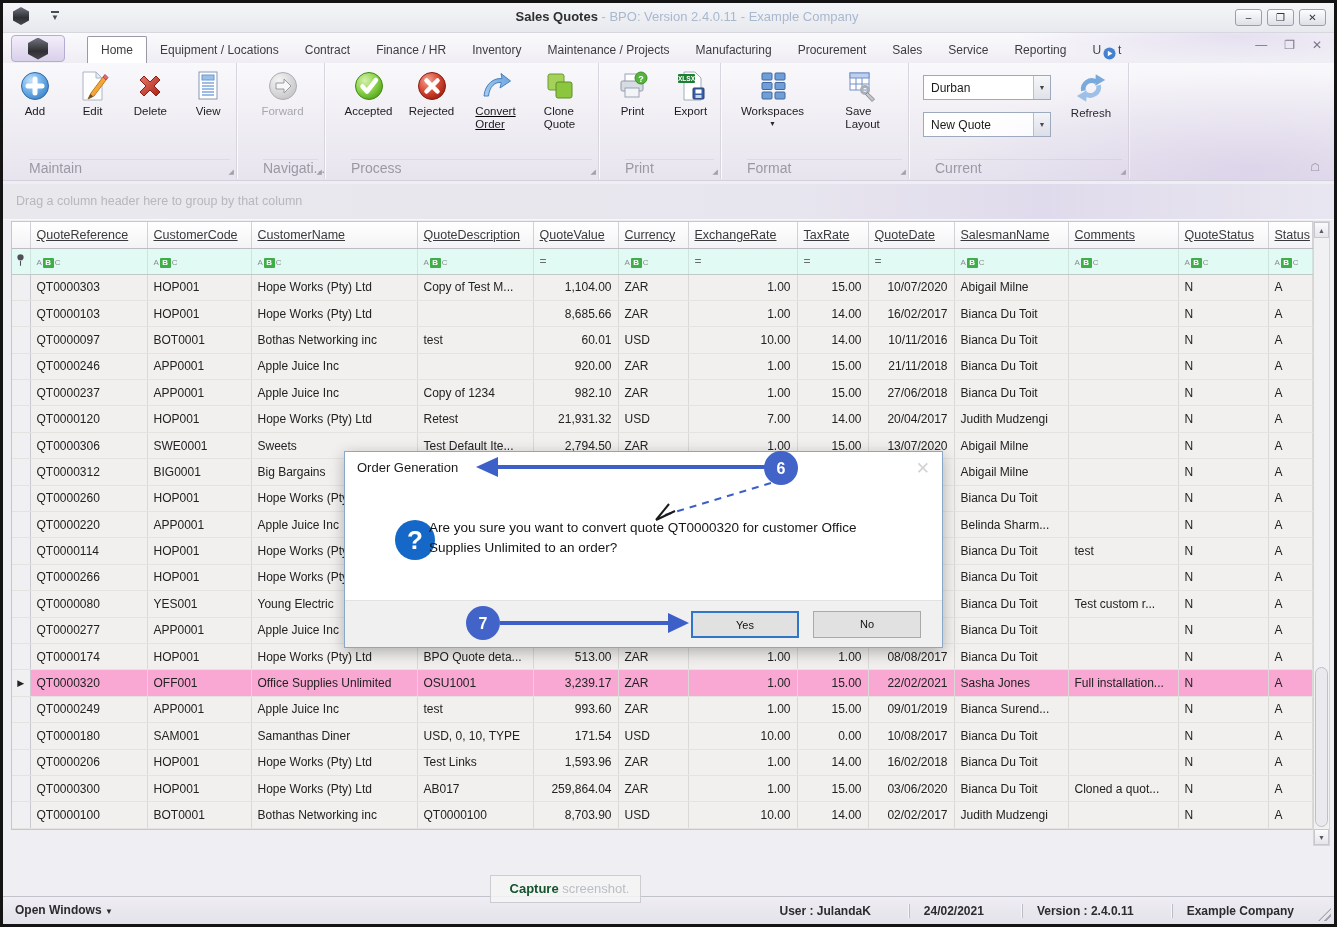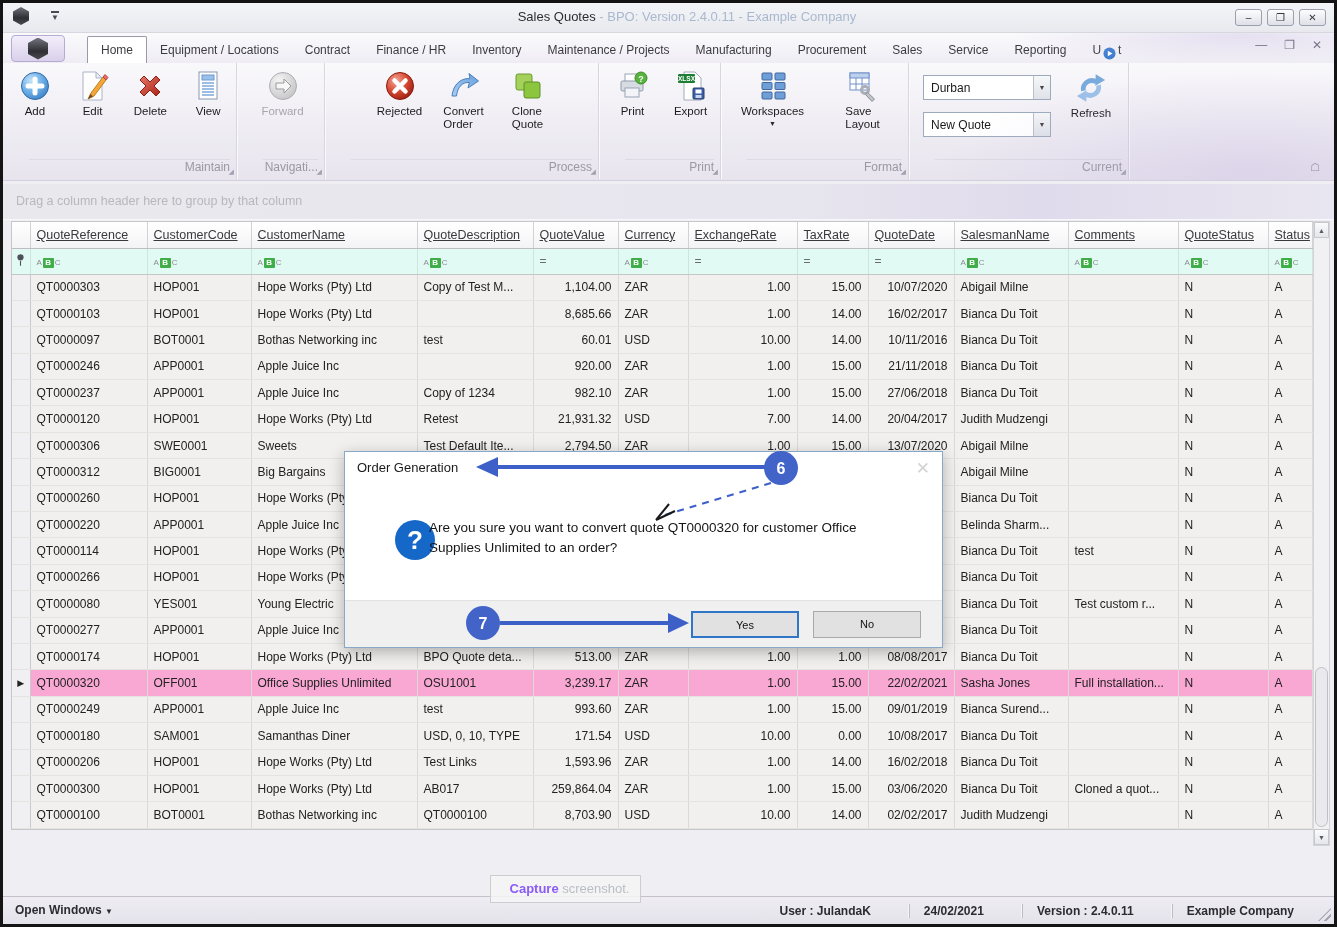--- a/index.html
+++ b/index.html
@@ -3,21 +3,21 @@
 <meta charset="utf-8">
 <style>
   * { margin:0; padding:0; box-sizing:border-box; }
   html,body { width:1337px; height:927px; font-family:"Liberation Sans","DejaVu Sans",sans-serif; background:#fff; }
   #win { position:relative; width:1337px; height:927px; border:3px solid #141414; background:#eef0f4; overflow:hidden; }
 
   
   #titlebar { position:absolute; left:0; top:0; width:100%; height:30px;
     background:linear-gradient(#f4f5f8,#e7e9ee); border-bottom:1px solid #d6d8de; }
   #title-center { position:absolute; left:0; right:0; top:6px; text-align:center; font-size:13px; color:#a9b8cf; }
-  #title-center b { color:#2e2e30; font-weight:normal;margin-left:37px; }
+  #title-center b { color:#2e2e30; font-weight:bold;margin-left:37px; }
   .hexicon { display:inline-block; width:20px; height:22px; background:linear-gradient(#72727c,#2e2e34 60%,#4a4a52); clip-path:polygon(50% 0,100% 25%,100% 75%,50% 100%,0 75%,0 25%); }
   #qat { position:absolute; left:10px; top:4px; display:flex; align-items:center; gap:22px; }
   #qat-dd { font-size:8px; color:#4a4a52; border-top:2px solid #4a4a52; padding-top:1px; line-height:8px; }
   #win-controls { position:absolute; right:8px; top:6px; display:flex; gap:5px; }
   .wbtn { width:27px; height:17px; border:1px solid #98a0ae; border-radius:3px;
     background:linear-gradient(#fdfdfe,#dde0e7); font-size:10px; line-height:15px; text-align:center; color:#33363c; }
 
   
   #tabrow { position:absolute; left:0; top:30px; width:100%; height:30px;
     background:linear-gradient(#fafafc,#efedf4); }
@@ -36,21 +36,21 @@
     background:linear-gradient(#f9f8fb,#efedf3 55%,#e7e4ee); border-bottom:1px solid #d3cfdd; }
   #ribbon:after{ content:""; position:absolute; right:0; top:0; width:420px; height:100%;
     background:radial-gradient(ellipse at 80% 90%, rgba(190,170,220,.28), transparent 65%); pointer-events:none;}
   .rgroup { position:absolute; top:0; height:116px; border-right:1px solid #d8d5de; box-shadow:1px 0 0 #fbfafc; }
   .rg-items { position:absolute; left:0; right:0; top:4px; height:88px; display:flex; justify-content:center; gap:2px; }
   .rbtn { width:56px; display:flex; flex-direction:column; align-items:center; padding-top:2px; }
   .rbtn .ric { width:34px; height:34px; margin-bottom:2px; }
   .rbtn .rlabel { font-size:11.5px; color:#1c1c1e; text-align:left; line-height:13px; white-space:pre-line; }
   .rbtn.disabled .rlabel { color:#a6a6ac; }
   .rbtn .ddarrow { font-size:7px; color:#2a2a2e; margin-top:2px; }
-  .rg-label { position:absolute; left:22px; right:6px; bottom:2px; height:18px; text-align:right; font-size:12px; color:#9b98a4;
+  .rg-label { position:absolute; left:22px; right:6px; bottom:2px; height:18px; text-align:left; font-size:14px; color:#9b98a4;
     border-top:1px solid #dddae4; }
   .rg-launcher { position:absolute; right:2px; bottom:3px; font-size:7px; color:#a29fae; }
   .combo { position:absolute; width:128px; height:25px; background:#fff; border:1px solid #9daabc; display:flex; align-items:center; }
   .combo .cval { flex:1; font-size:12px; color:#1a1a1a; padding-left:7px; }
   .combo .cbtn { width:17px; height:100%; display:flex; align-items:center; justify-content:center; font-size:7px; color:#444;
     background:linear-gradient(#f6f7f9,#dfe2e8); border-left:1px solid #b8c0cc; }
   #refresh-btn { position:absolute; left:146px; top:8px; width:64px; display:flex; flex-direction:column; align-items:center; }
   #refresh-btn .ric { width:34px; height:34px; }
   #refresh-btn .rlabel { font-size:11.5px; color:#1c1c1e; margin-top:2px; }
   #ribbon-collapse { position:absolute; right:14px; bottom:6px; font-size:11px; color:#8a8a94; }
@@ -94,21 +94,21 @@
   .dlg-btn { position:absolute; top:10px; width:108px; height:27px; background:#e1e1e1; font-size:11px; text-align:center; line-height:24px; color:#111; }
   #btn-yes { left:346px; border:2px solid #2f76c9; }
   #btn-no  { left:468px; border:1px solid #a9a9a9; }
 
   
   #ann { position:absolute; left:0; top:0; width:1337px; height:927px; z-index:60; pointer-events:none; }
 
   
   #ghost { position:absolute; left:487px; top:872px; width:151px; height:28px; z-index:20;
     border:1px solid #cccdd1; background:rgba(244,244,246,.85); text-align:center; font-size:13px; line-height:26px; color:#b9bec4; }
-  #ghost b { color:#8b5cf6;margin-left:8px; }
+  #ghost b { color:#14532d;margin-left:8px; }
 
   
   #statusbar { position:absolute; left:0; bottom:0; width:100%; height:28px;
     background:linear-gradient(#efedf3,#e4e2ea); border-top:1px solid #c2c2ca; font-size:12px; color:#2c2c30;font-weight:bold; }
   #openwin { position:absolute; left:12px; top:6px; }
   #openwin .ddarrow { font-size:8px; }
   #status-right { position:absolute; right:26px; top:0; height:100%; display:flex; align-items:center;gap:24px; }
   #status-right .seg { padding:0 14px; border-left:1px solid #bcbcc6; box-shadow:-1px 0 0 #f6f6f9; }
   #status-right .seg:first-child { border-left:none; box-shadow:none; }
   #grip { position:absolute; right:3px; bottom:3px; width:13px; height:13px;
@@ -252,35 +252,49 @@
                   <path d="M10 14h8v-4l7 7-7 7v-4h-8z" fill="#f7f7f7" stroke="#9a9a9e"></path>
                 </svg></span>
               <span class="rlabel">Forward</span>
             </div>
           </div>
           <div class="rg-label">Navigati...</div>
           <span class="rg-launcher">◢</span>
         </div>
         <div class="rgroup" style="left: 326px; width: 270px;">
           <div class="rg-items">
+            <div class="rbtn" style="width: 62px;">
+              <span class="ric"><svg viewBox="0 0 34 34">
+                  <defs>
+                    <radialGradient id="gac" cx="35%" cy="30%" r="75%">
+                      <stop offset="0%" stop-color="#d6f0ae"></stop>
+                      <stop offset="55%" stop-color="#8ed44c"></stop>
+                      <stop offset="100%" stop-color="#54a61c"></stop>
+                    </radialGradient>
+                  </defs>
+                  <circle cx="17" cy="17" r="13.5" fill="url(#gac)" stroke="#3f8a14"></circle>
+                  <path d="M10.5 17.5l4.5 5L24 11" stroke="#fff" stroke-width="4.5" fill="none" stroke-linecap="round" stroke-linejoin="round"></path>
+                </svg></span>
+              <span class="rlabel">Accepted</span>
+            </div>
             <div class="rbtn" style="width: 60px;">
               <span class="ric"><svg viewBox="0 0 34 34">
                   <defs>
                     <radialGradient id="gre" cx="35%" cy="30%" r="75%">
                       <stop offset="0%" stop-color="#f2a898"></stop>
                       <stop offset="55%" stop-color="#d84a34"></stop>
                       <stop offset="100%" stop-color="#9e2012"></stop>
                     </radialGradient>
                   </defs>
                   <circle cx="17" cy="17" r="13.5" fill="url(#gre)" stroke="#8a1c10"></circle>
                   <path d="M11.5 11.5l11 11M22.5 11.5l-11 11" stroke="#fff" stroke-width="4.5" stroke-linecap="round"></path>
                 </svg></span>
               <span class="rlabel">Rejected</span>
             </div>
-            <div class="rbtn" style="width: 64px;">
+            <div class="rbtn" style="width: 64px; text-decoration: underline;">
               <span class="ric"><svg viewBox="0 0 34 34">
                   <defs>
                     <linearGradient id="gco" x1="0" y1="1" x2="1" y2="0">
                       <stop offset="0%" stop-color="#a8cdf0"></stop>
                       <stop offset="100%" stop-color="#6aa2dc"></stop>
                     </linearGradient>
                   </defs>
                   <path d="M5 27C6 15 15 8.5 23 9.7L22 4.5 31.5 12 21 19l1.3-5.5C16 12.8 10.5 17.5 9.5 27Z" fill="url(#gco)" stroke="#4a80c0"></path>
                 </svg></span>
               <span class="rlabel">Convert

